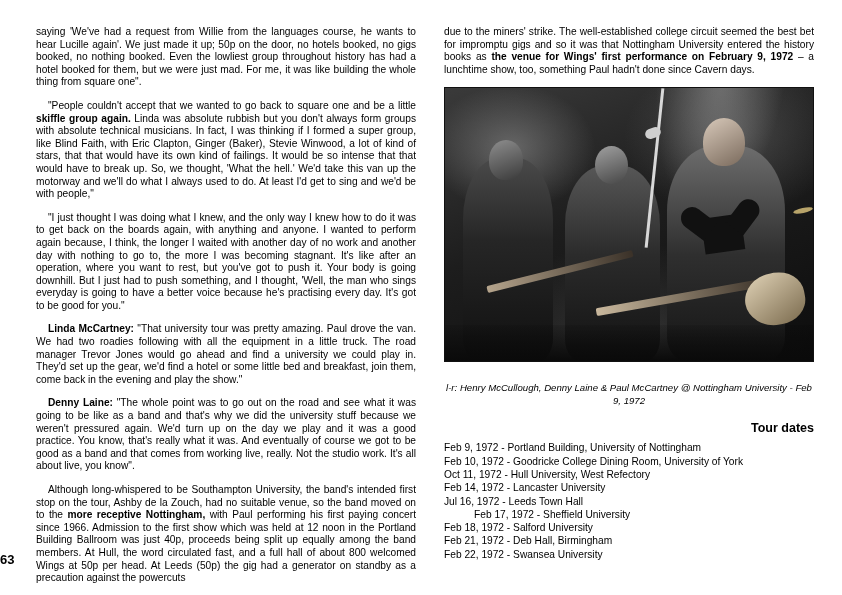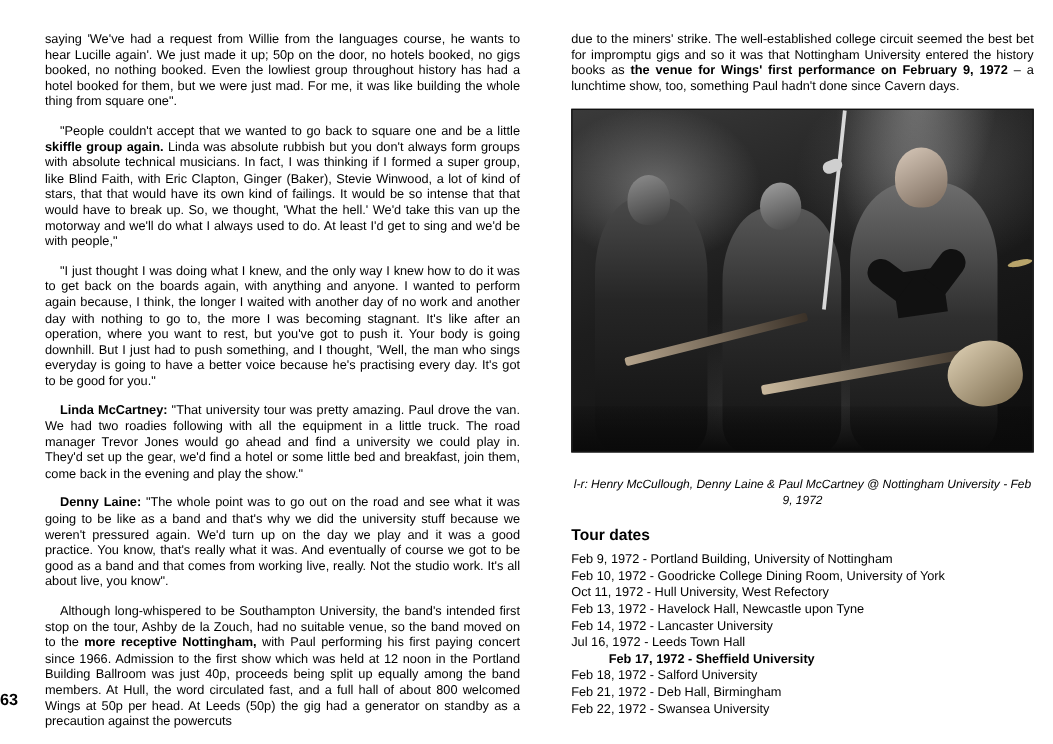--- a/index.html
+++ b/index.html
@@ -16,21 +16,21 @@
   }
   .page {
     position: relative;
     width: 842px;
     height: 595px;
     box-sizing: border-box;
     padding: 26px 36px 20px 36px;
   }
   .columns {
     display: flex;
-    gap: 41px;
+    gap: 28px;
     height: 500px;
   }
   .col-left {
     width: 380px;
     flex: 0 0 380px;
   }
   .col-right {
     width: 370px;
     flex: 0 0 370px;
   }
@@ -198,33 +198,33 @@
   }
   .caption {
     margin-top: 20px;
     font-size: 9.6px;
     font-style: italic;
     text-align: center;
     line-height: 12.5px;
   }
   .tour-title {
     margin-top: 14px;
-    text-align: left;
+    text-align: right;
     font-size: 12.5px;
     font-weight: bold;
   }
   .tour-list {
     margin: 6px 0 0 0;
     padding: 0;
     list-style: none;
     font-size: 10.2px;
     line-height: 13.3px;
   }
   .tour-list li.highlight {
-    font-weight: bold;
+    font-weight: normal;
     padding-left: 30px;
   }
   .page-number {
     position: absolute;
     left: 0;
     right: 0;
     bottom: 28px;
     text-align: left;
     font-size: 13px;
     font-weight: bold;
@@ -268,21 +268,20 @@
       </div>
 
       <div class="caption">l-r: Henry McCullough, Denny Laine &amp; Paul McCartney @ Nottingham University - Feb 9, 1972</div>
 
       <div class="tour-title">Tour dates</div>
 
       <ul class="tour-list">
         <li>Feb 9, 1972 - Portland Building, University of Nottingham</li>
         <li>Feb 10, 1972 - Goodricke College Dining Room, University of York</li>
         <li>Oct 11, 1972 - Hull University, West Refectory</li>
-        <li>Feb 13, 1972 - Havelock Hall, Newcastle upon Tyne</li>
         <li>Feb 14, 1972 - Lancaster University</li>
         <li>Jul 16, 1972 - Leeds Town Hall</li>
         <li class="highlight">Feb 17, 1972 - Sheffield University</li>
         <li>Feb 18, 1972 - Salford University</li>
         <li>Feb 21, 1972 - Deb Hall, Birmingham</li>
         <li>Feb 22, 1972 - Swansea University</li>
       </ul>
     </div>
 
   </div>

